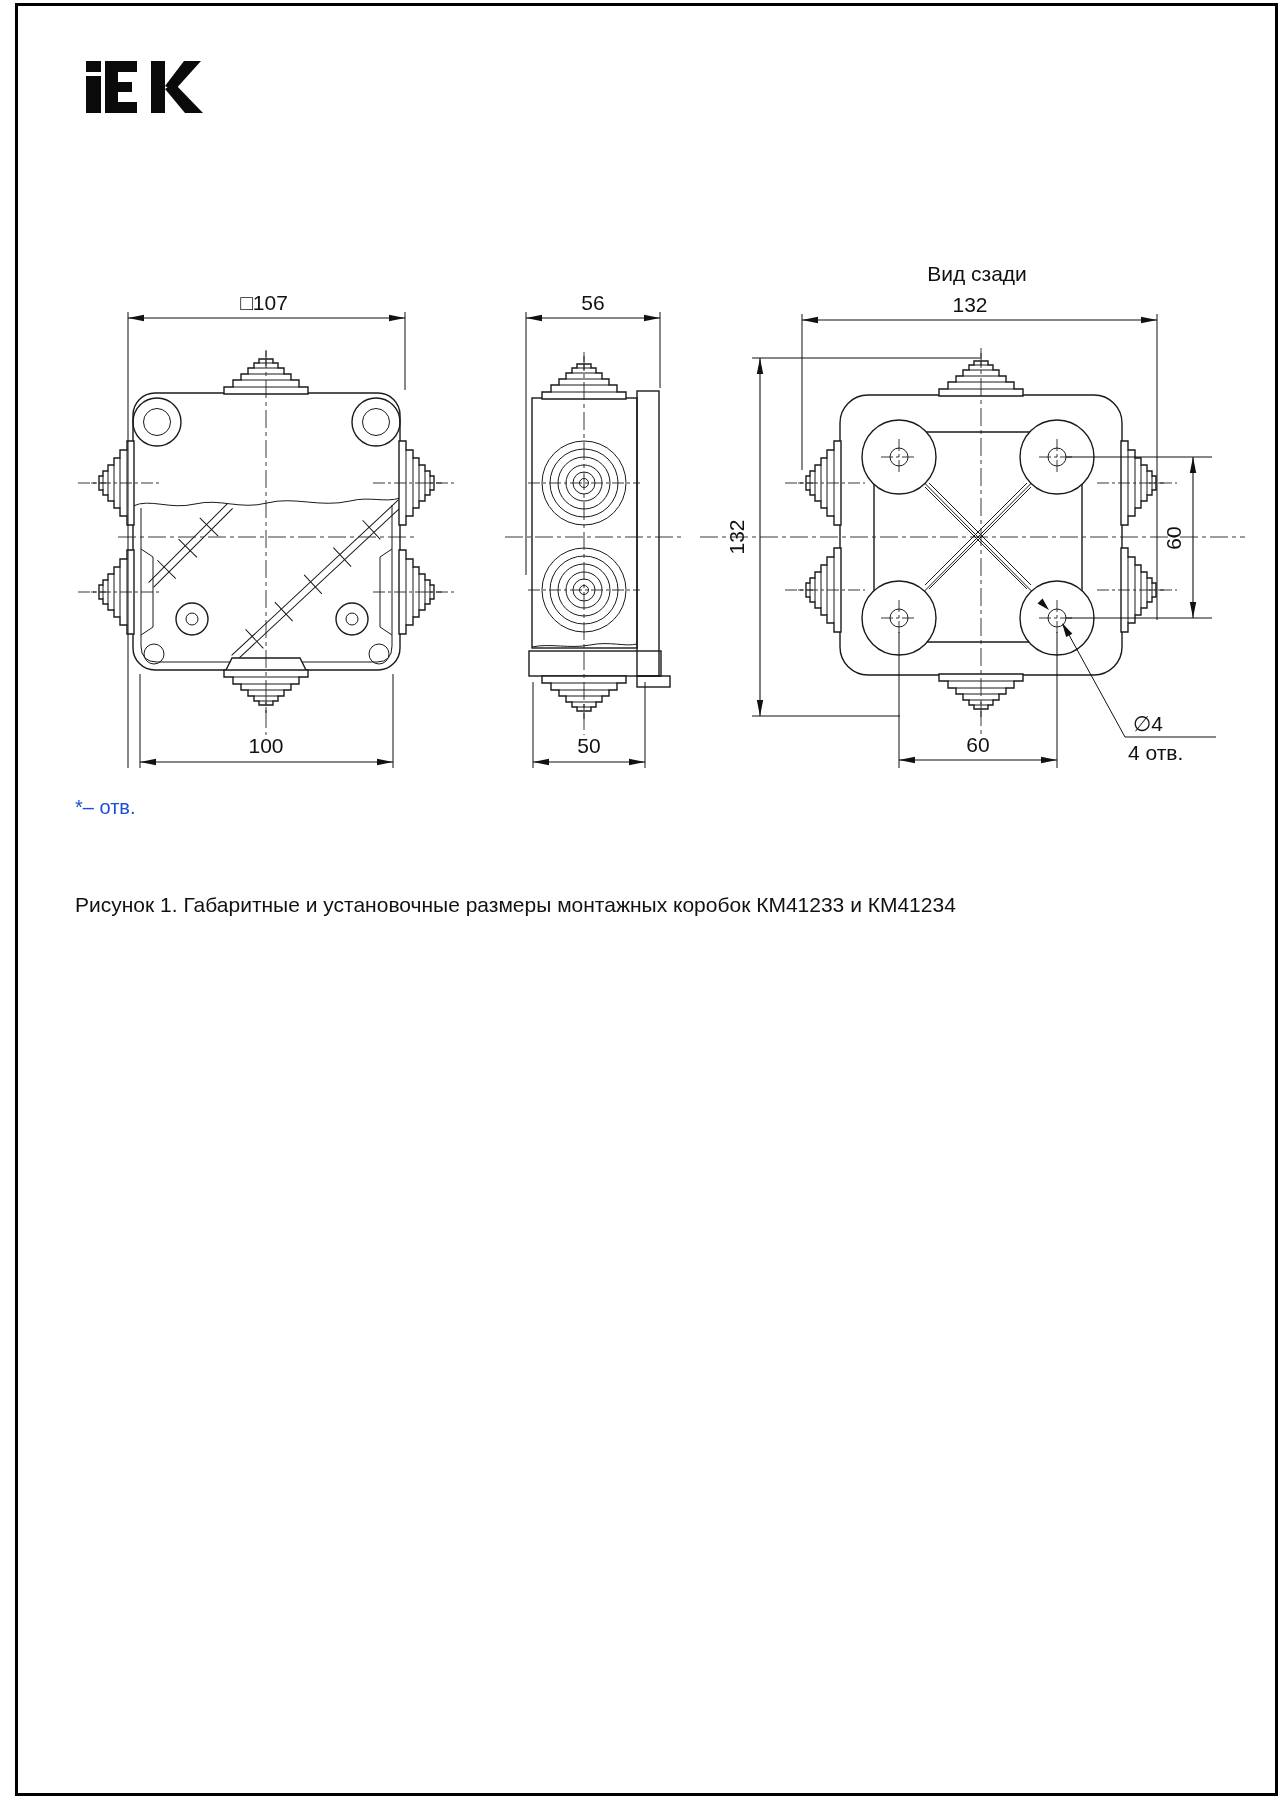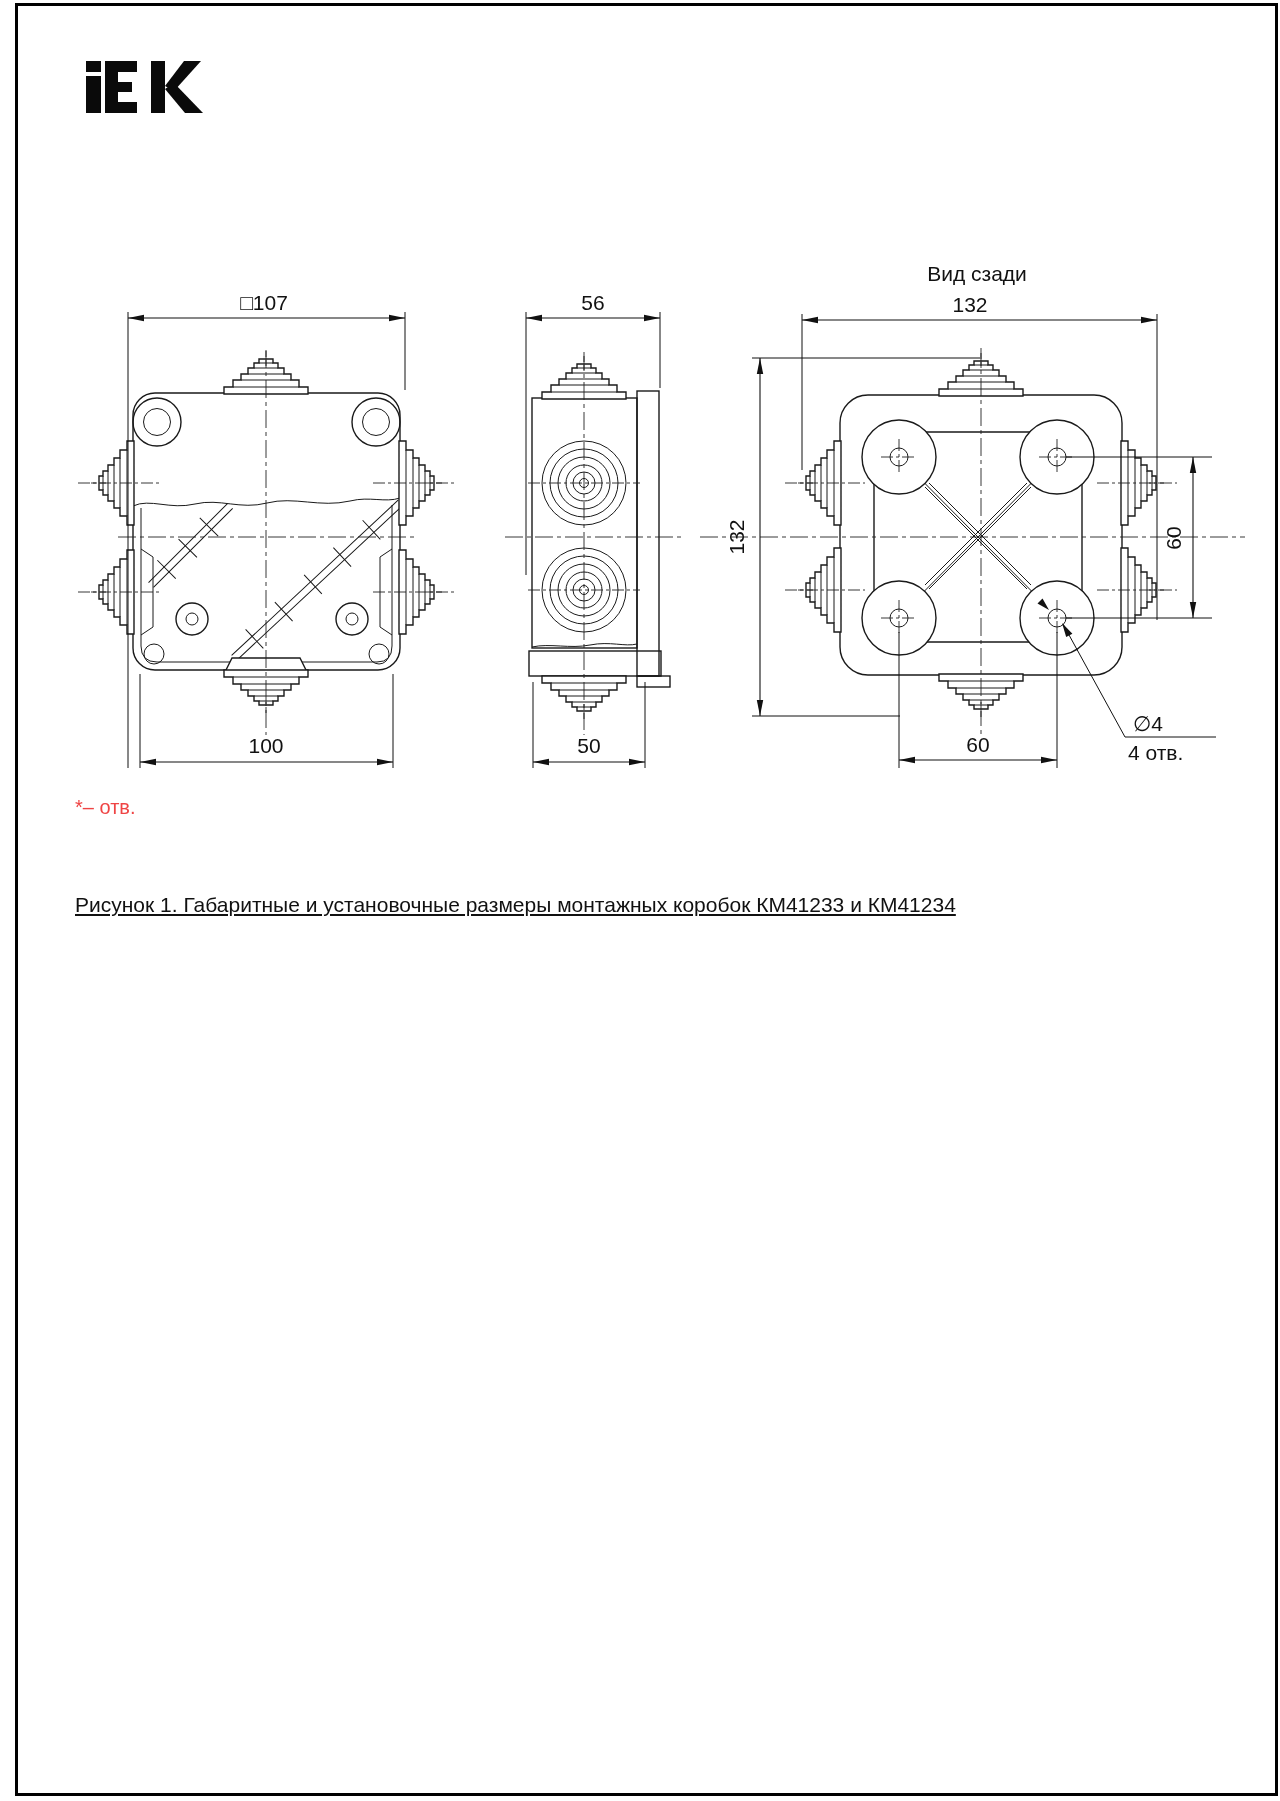--- a/index.html
+++ b/index.html
@@ -2,22 +2,22 @@
 <html><head>
 <meta charset="utf-8">
 <style>
   html,body{margin:0;padding:0;background:#888;}
   .page{position:relative;width:1280px;height:1801px;background:#fff;overflow:hidden;
         font-family:"Liberation Sans",sans-serif;color:#111;}
   .frame{position:absolute;left:15px;top:3px;width:1263px;height:1793px;
          border:3px solid #000;box-sizing:border-box;pointer-events:none;}
   .logo-svg{position:absolute;left:84px;top:58px;}
   .drawing-svg{position:absolute;left:0;top:0;}
-  .note{position:absolute;left:75px;top:796px;font-size:20px;color:#ef4444;}
-  .caption{position:absolute;left:75px;top:893px;font-size:21px;color:#111;text-decoration:underline;}
+  .note{position:absolute;left:75px;top:796px;font-size:20px;color:#1d4ed8;}
+  .caption{position:absolute;left:75px;top:893px;font-size:21px;color:#111;}
   svg text{font-family:"Liberation Sans",sans-serif;font-size:21px;fill:#111;}
   .ol{stroke:#1a1a1a;stroke-width:1.4;fill:none;}           
   .olw{stroke:#1a1a1a;stroke-width:1.4;fill:#fff;}          
   .tl{stroke:#1a1a1a;stroke-width:1;fill:none;}             
   .cl{stroke:#222;stroke-width:0.9;fill:none;stroke-dasharray:18 4 4 4;} 
   .cs{stroke:#222;stroke-width:0.9;fill:none;stroke-dasharray:12 3 3 3;} 
   .dim{stroke:#111;stroke-width:1.1;fill:none;}
   .ext{stroke:#111;stroke-width:1;fill:none;}
 </style>
 </head>

